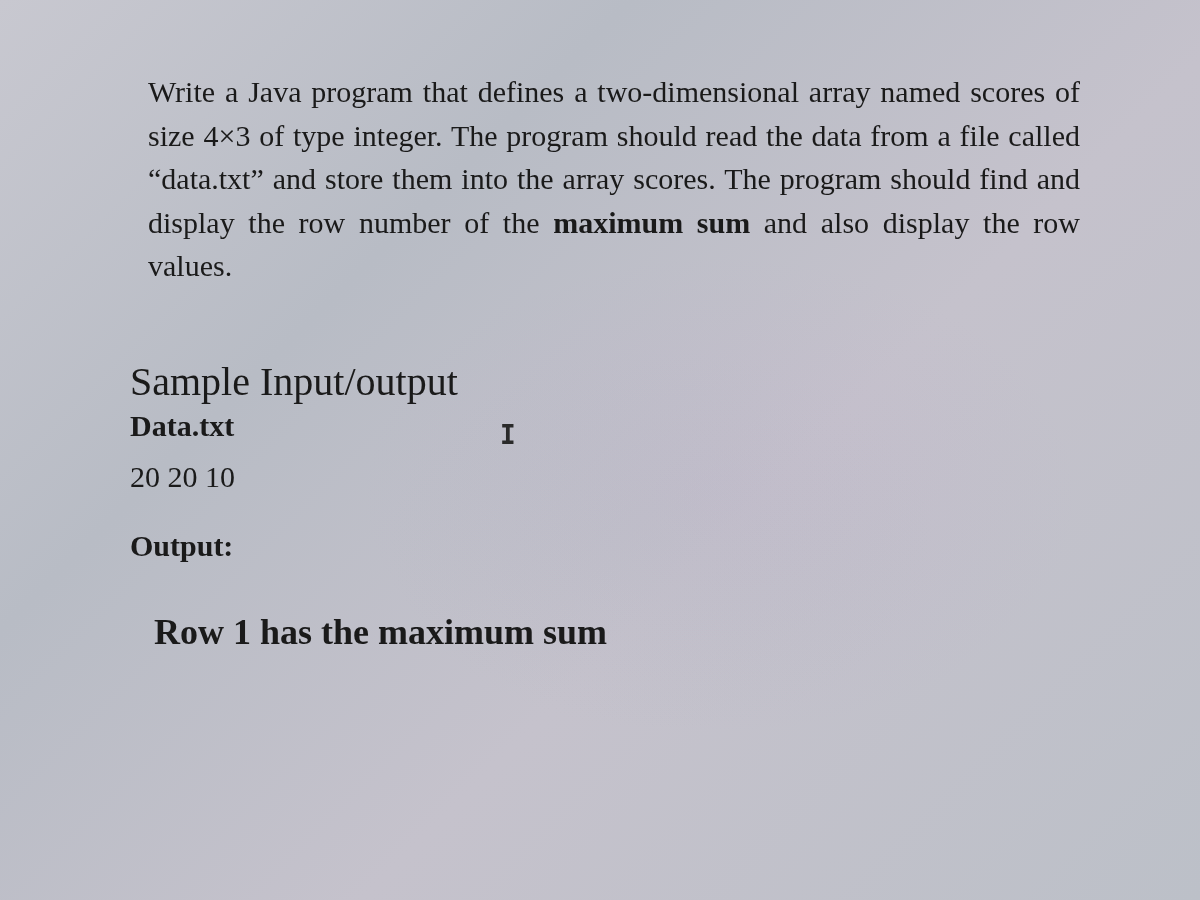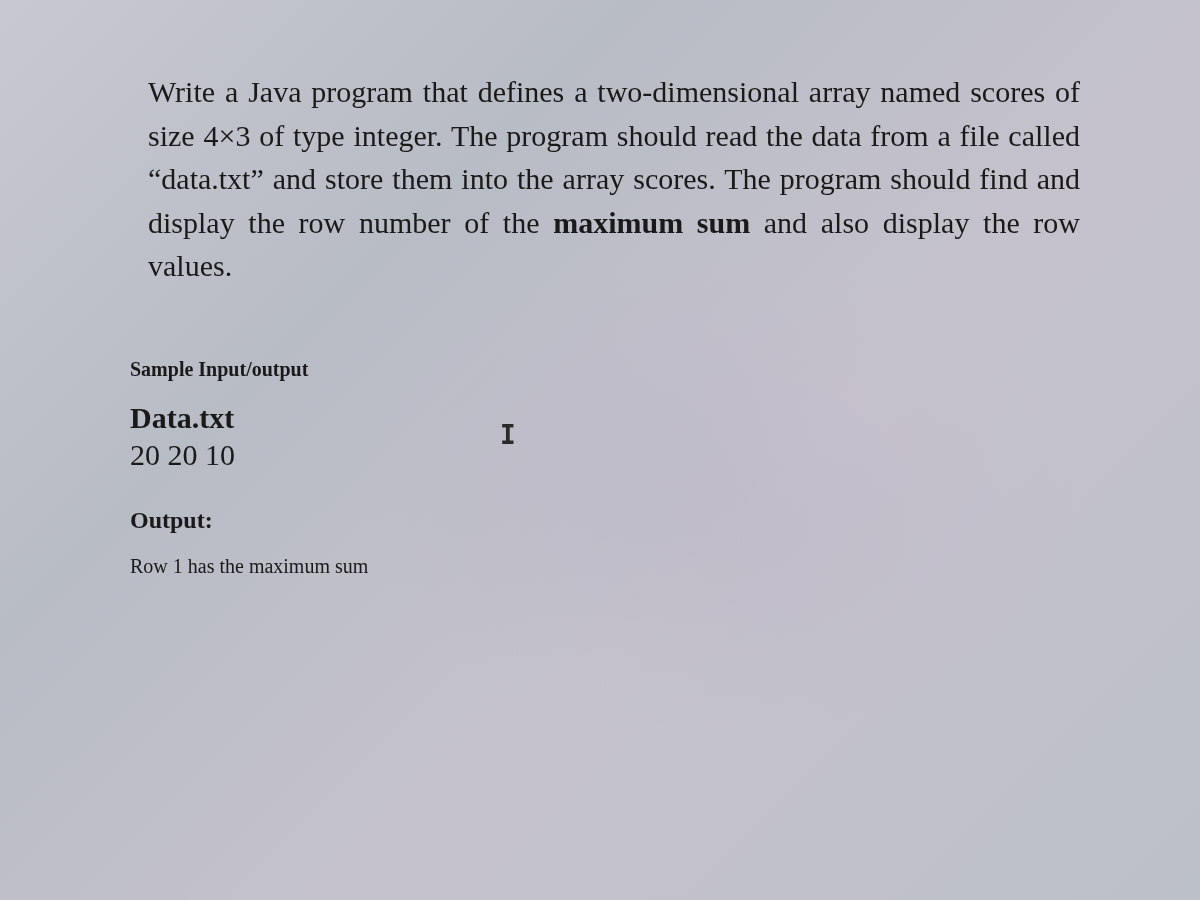--- a/index.html
+++ b/index.html
@@ -34,45 +34,47 @@
       font-size: 30px;
       line-height: 1.45;
       text-align: justify;
       margin-bottom: 70px;
       margin-left: 18px;
     }
     .bold {
       font-weight: bold;
     }
     .section-heading {
-      font-size: 20px;
-      font-weight: bold;
-      margin-bottom: 20px;
+      font-size: 40px;
+      font-weight: normal;
+      margin-bottom: 4px;
     }
     .sub-heading {
       font-size: 30px;
       font-weight: bold;
+      margin-bottom: 14px;
     }
     .data-lines {
       font-size: 30px;
       line-height: 1.35;
       margin-bottom: 32px;
     }
     .data-row {
       display: block;
     }
     .output-heading {
-      font-size: 24px;
+      font-size: 30px;
       font-weight: bold;
-      margin-bottom: 18px;
+      margin-bottom: 44px;
     }
     .output-lines {
-      font-size: 20px;
-      font-weight: normal;
+      font-size: 36px;
+      font-weight: bold;
       line-height: 1.4;
+      margin-left: 24px;
     }
     .output-line {
       display: block;
     }
     .cursor {
       position: absolute;
       left: 500px;
       top: 420px;
       font-family: monospace;
       font-size: 26px;

